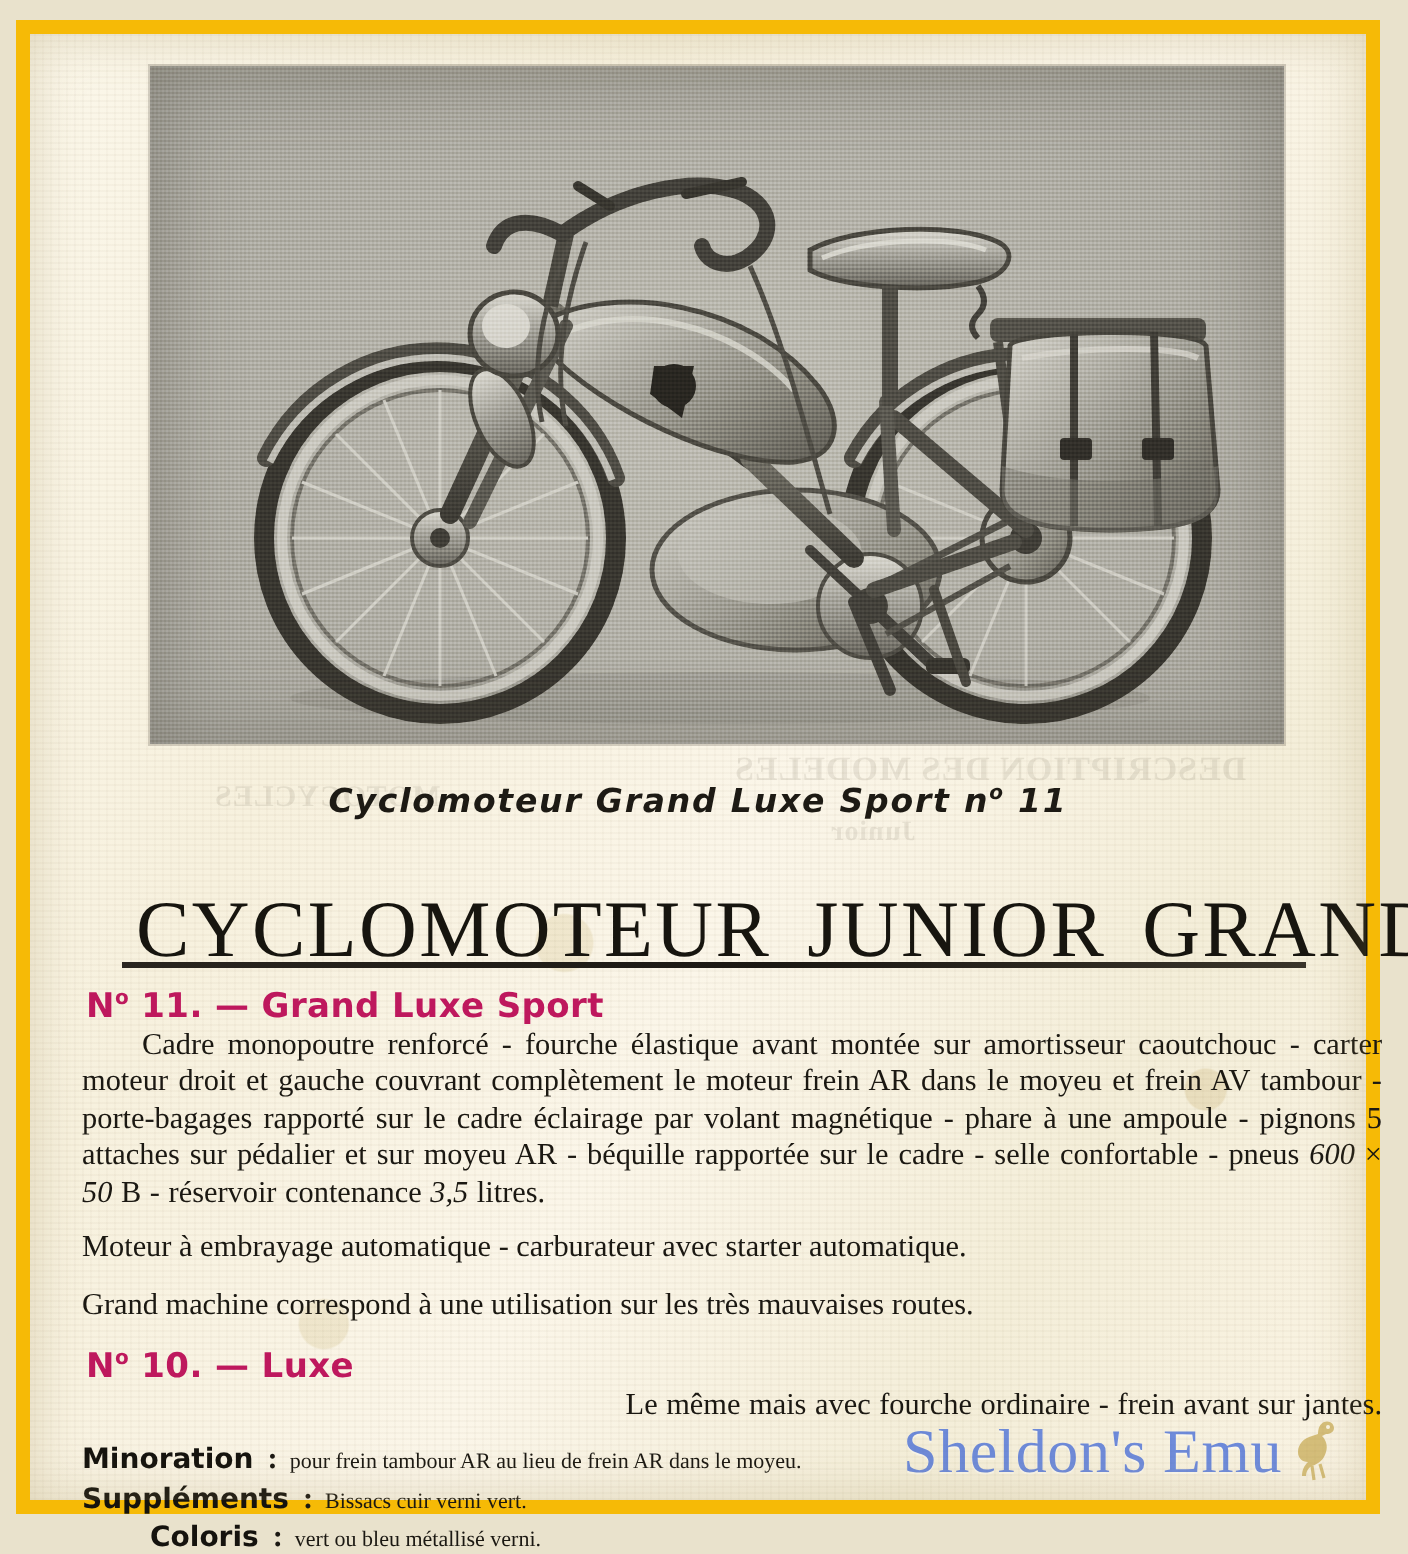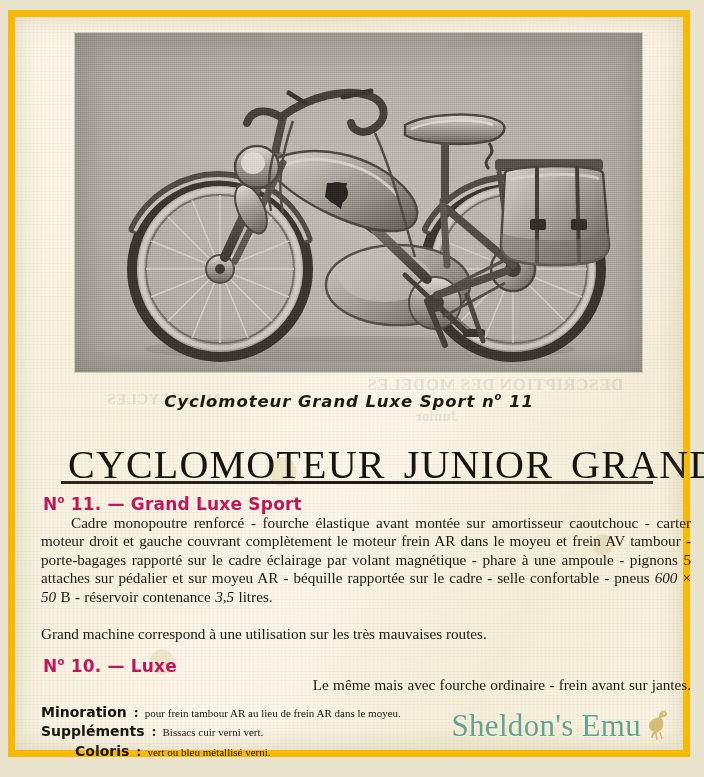--- a/index.html
+++ b/index.html
@@ -137,21 +137,21 @@
   .indent-lab{padding-left:34px;}
 
   
   .wm{
     position:absolute;right:10px;bottom:6px;
     display:flex;align-items:flex-end;gap:2px;
     opacity:.62;
   }
   .wm-text{
     font-family:"Liberation Serif", serif;
-    font-size:31px;color:#0f766e;
+    font-size:31px;color:#1d4ed8;
     text-shadow:0 1px 0 rgba(255,255,255,.65);
     letter-spacing:.3px;
   }
   .wm-bird{margin-bottom:3px;}
 </style>
 </head>
 <body>
 
 <div class="page">
   <div class="frame">
@@ -333,20 +333,21 @@
       <div class="body">
 
         <div class="sec-head">
           <span>N</span><sup>o</sup><span> 11. — Grand Luxe Sport</span>
         </div>
 
         <p class="para"><span>Cadre monopoutre renforcé - fourche élastique avant montée sur amortisseur caoutchouc - carter moteur droit et gauche couvrant complètement le moteur frein AR dans le moyeu et frein AV tambour - porte-bagages rapporté sur le cadre éclairage par volant magnétique - phare à une ampoule - pignons 5 attaches sur pédalier et sur moyeu AR - béquille rapportée sur le cadre - selle confortable - pneus </span><i>600</i><span> × </span><i>50</i><span> B - réservoir contenance </span><i>3,5</i><span> litres.</span></p>
 
         <div class="gap"></div>
 
+        <p class="line">Moteur à embrayage automatique - carburateur avec starter automatique.</p>
 
         <div class="gap-sm"></div>
 
 
         <div class="gap-sm"></div>
 
         <p class="line">Grand machine correspond à une utilisation sur les très mauvaises routes.</p>
 
         <div class="gap"></div>
 

